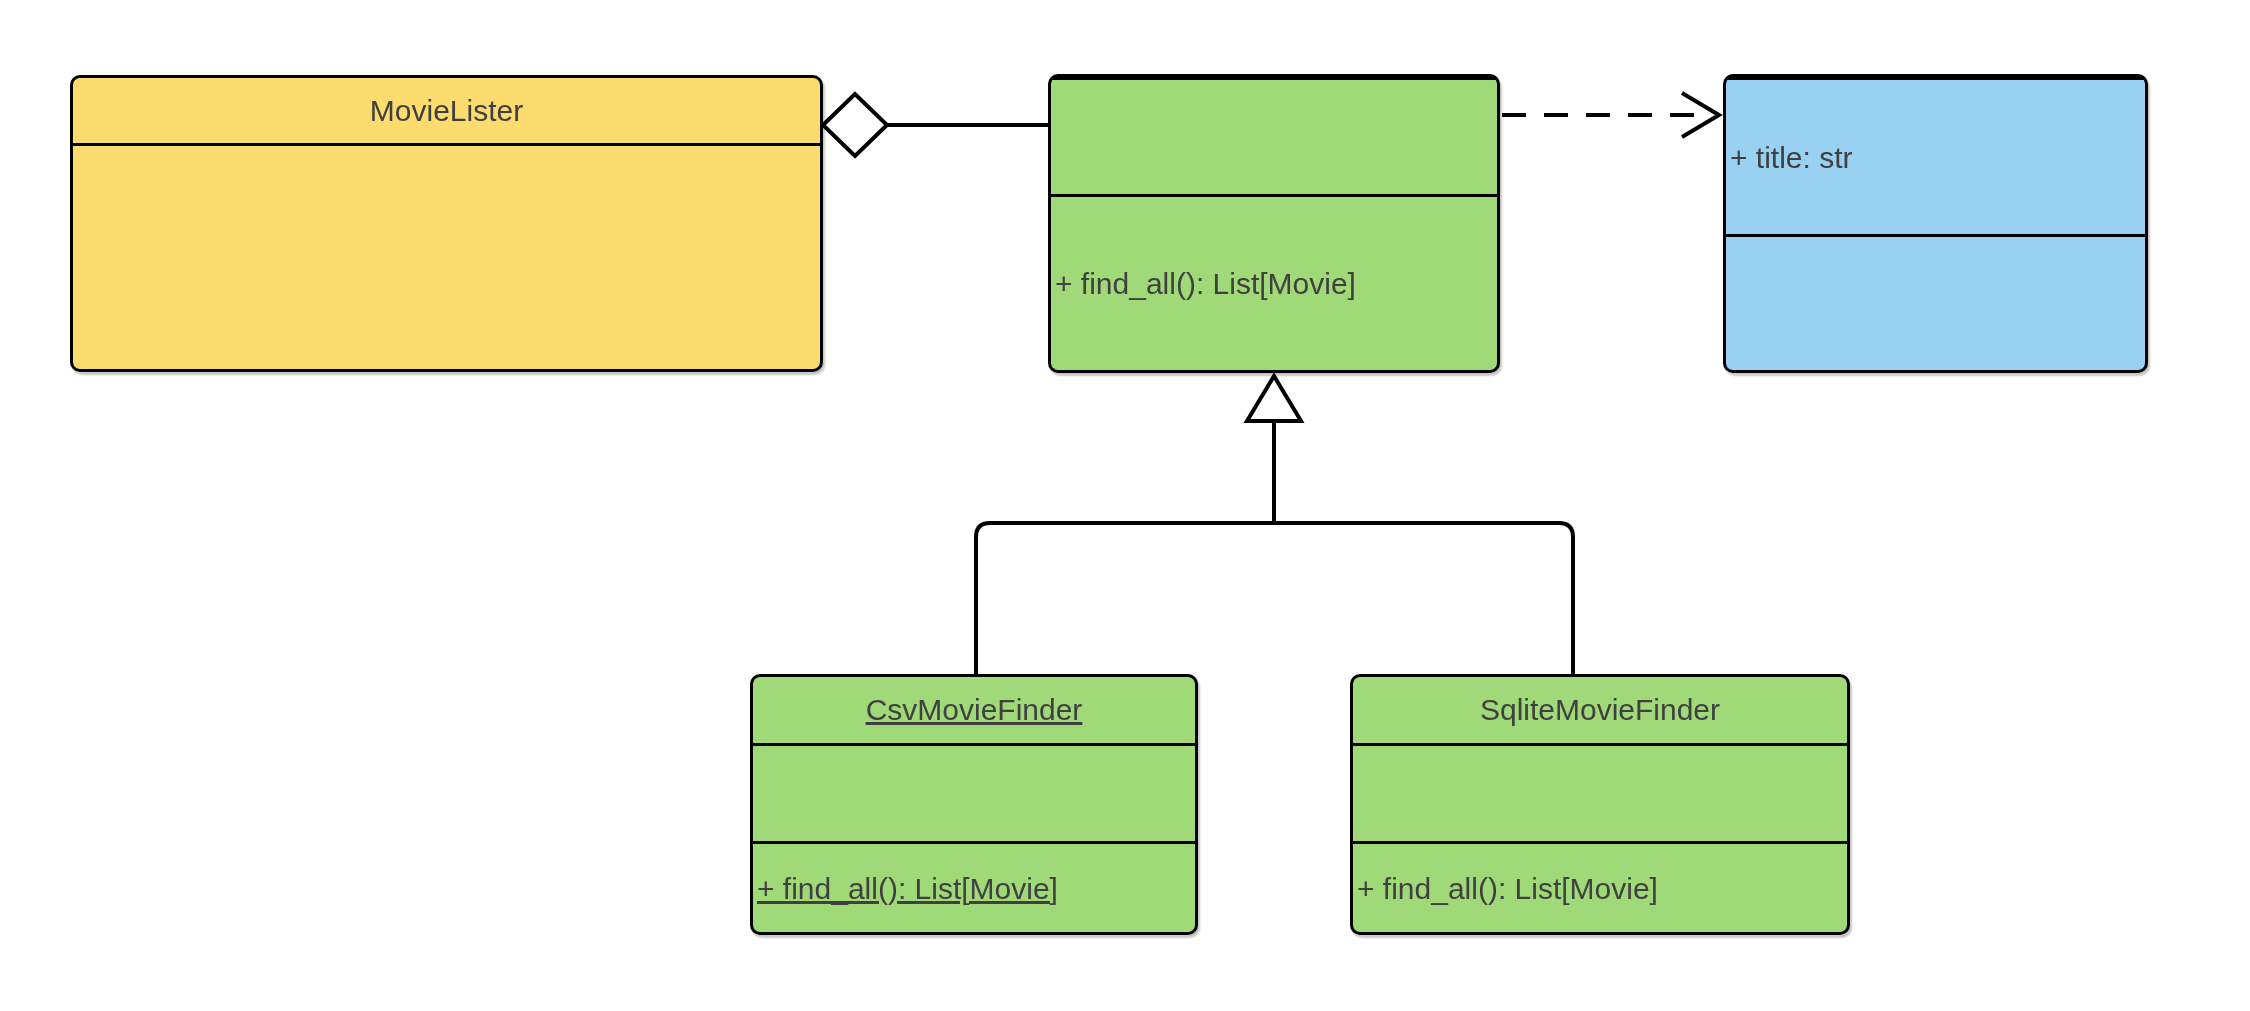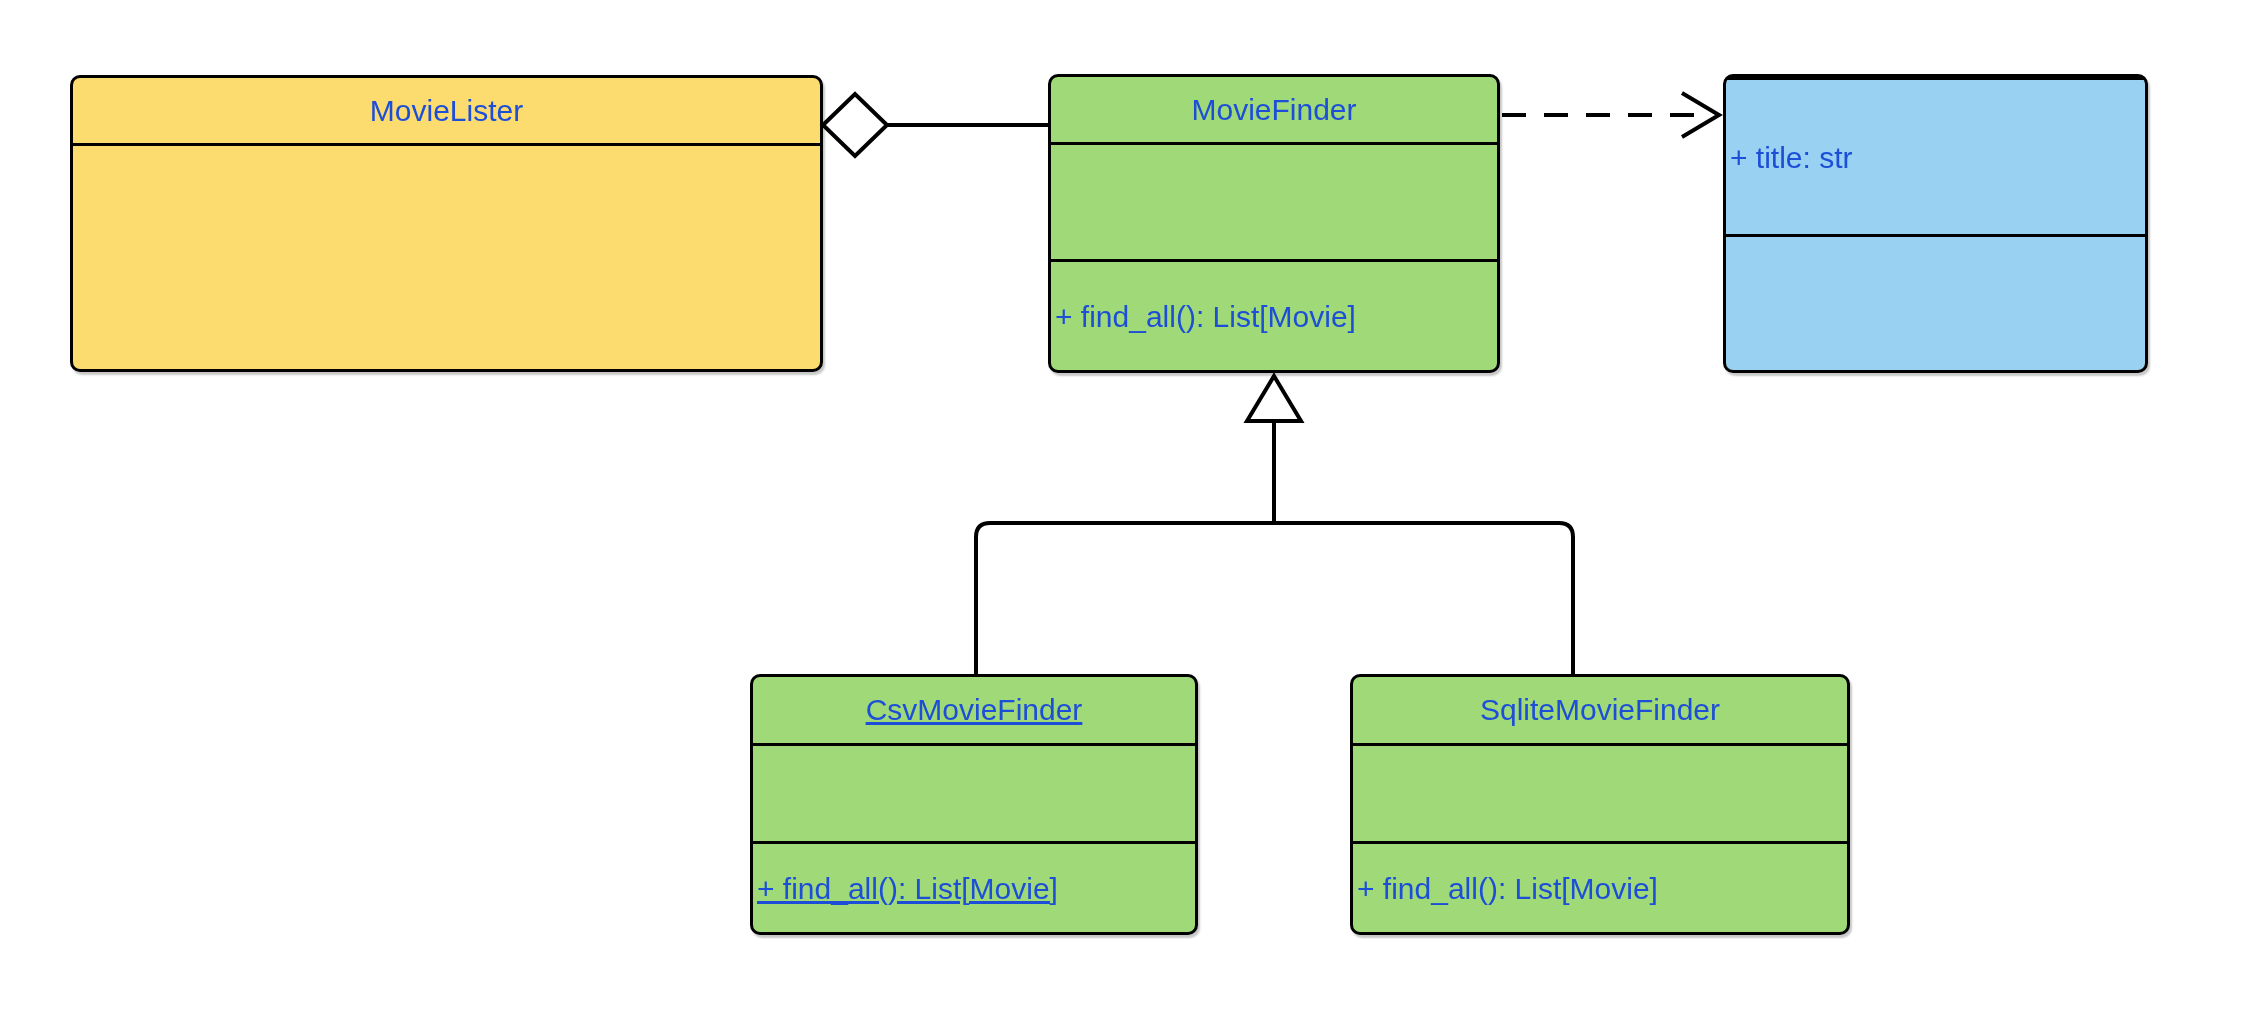--- a/index.html
+++ b/index.html
@@ -7,21 +7,21 @@
     padding: 0;
     background: #ffffff;
   }
   #canvas {
     position: relative;
     width: 2250px;
     height: 1011px;
     background: #ffffff;
     overflow: hidden;
     font-family: "Liberation Sans", sans-serif;
-    color: #1d4ed8;
+    color: #404040;
   }
   #connector-layer {
     position: absolute;
     left: 0;
     top: 0;
     width: 2250px;
     height: 1011px;
   }
   .uml-class {
     position: absolute;
@@ -81,21 +81,20 @@
       <polygon points="1274,376 1301,421 1247,421" fill="#ffffff" stroke="#000000" stroke-width="4"></polygon>
     </g>
   </svg>
 
   <div class="uml-class" style="left: 70px; top: 75px; width: 753px; height: 297px; background-color: rgb(252, 219, 111);">
     <div class="c-title" style="height:65px;">MovieLister</div>
     <div class="c-section" style="height:97px;"></div>
   </div>
 
   <div class="uml-class" style="left: 1048px; top: 74px; width: 452px; height: 299px; background-color: rgb(159, 217, 120);">
-    <div class="c-title" style="height:65px;">MovieFinder</div>
     <div class="c-section" style="height:117px;"></div>
     <div class="c-section grow">
       <div class="member">+ find_all(): List[Movie]</div>
     </div>
   </div>
 
   <div class="uml-class" style="left: 1723px; top: 74px; width: 425px; height: 299px; background-color: rgb(153, 209, 242);">
     <div class="c-section" style="height:157px;">
       <div class="member">+ title: str</div>
     </div>

